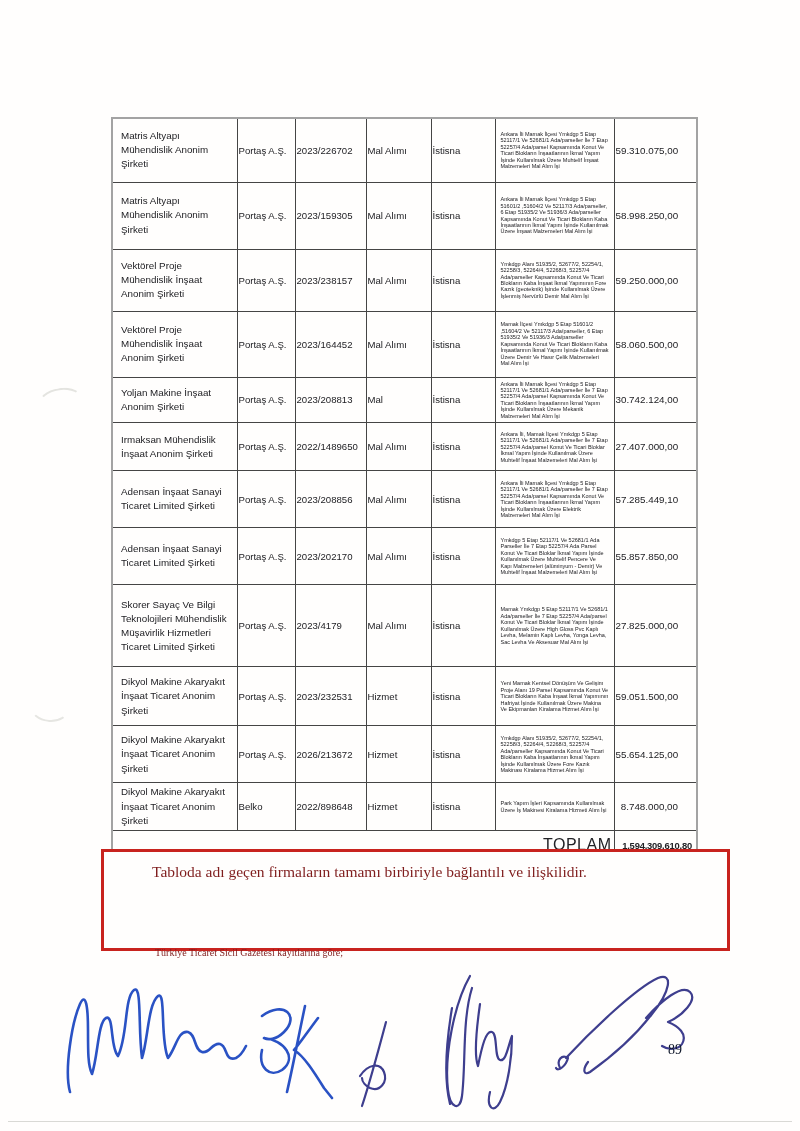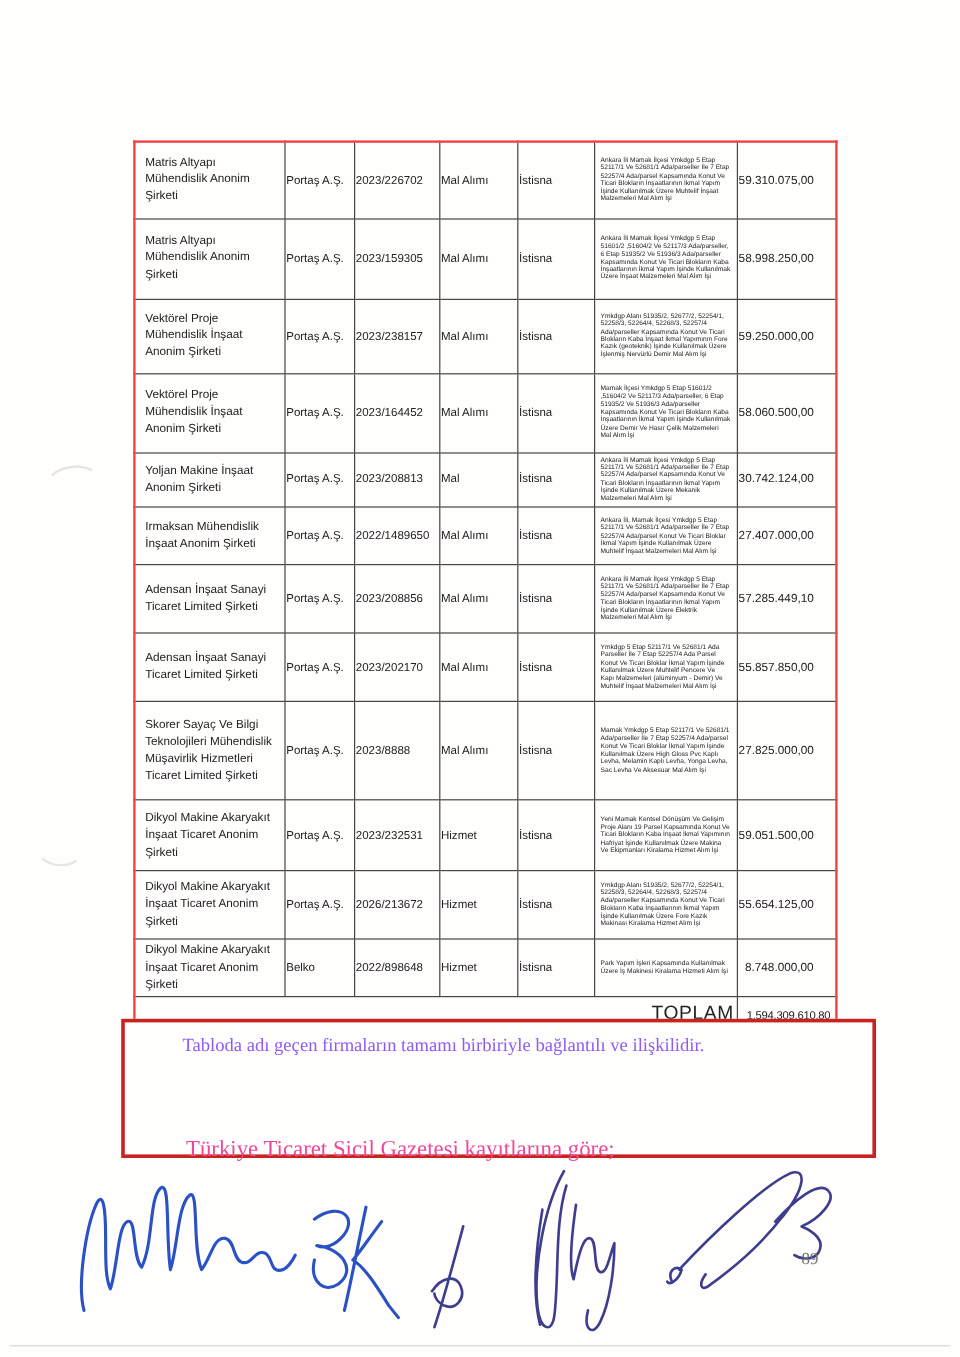--- a/index.html
+++ b/index.html
@@ -12,21 +12,21 @@
     overflow:hidden;
   }
   .page{position:absolute;inset:0;background:#fffefd;}
 
   
   table.doc{
     position:absolute;left:111px;top:117px;
     width:585px;
     border-collapse:collapse;
     table-layout:fixed;
-    border:2px solid #ef4444;
+    border:2px solid #a3a3a3;
   }
   table.doc td{
     border:1px solid #454545;
     vertical-align:middle;
     color:#222226;
     overflow:hidden;
   }
   col.w-company{width:125px;}
   col.w-contractor{width:58px;}
   col.w-contract{width:71px;}
@@ -52,44 +52,44 @@
   tbody tr:nth-child(5){height:44px;}
   tbody tr:nth-child(6){height:48px;margin-left:32px;}
   tbody tr:nth-child(7){height:57px;}
   tbody tr:nth-child(8){height:57px;}
   tbody tr:nth-child(9){height:82px;}
   tbody tr:nth-child(10){height:59px;}
   tbody tr:nth-child(11){height:57px;}
   tbody tr:nth-child(12){height:33px;}
   tfoot tr{height:30px;}
   td.total-label{text-align:right;font-size:16px;letter-spacing:0.5px;padding:2px;}
-  td.total-amount{font-size:9.4px;font-weight:normal;text-align:right;padding:1px 4px 1px 1px;letter-spacing:-0.2px;}
+  td.total-amount{font-size:9.4px;font-weight:bold;text-align:right;padding:1px 4px 1px 1px;letter-spacing:-0.2px;}
 
   
   .redbox{
     position:absolute;left:101px;top:849px;width:603px;height:86px;
     border:3px solid #c8231e;
     background:#fffefd;
     font-family:"Liberation Serif", serif;
-    font-size:15.5px;color:#8b5cf6;
-    padding:6px 10px 18px 10px;
+    font-size:15.5px;color:#7f1d1d;
+    padding:6px 10px 4px 10px;
   }
   .redbox p{margin:4px 0 0 0;text-indent:38px;text-align:justify;line-height:1.35;}
   .redbox p + p{margin-top:11px;}
 
   .gazette{
     position:absolute;left:155px;top:947px;
     font-family:"Liberation Serif", serif;
-    font-size:19px;color:#ec4899;
+    font-size:10px;color:#7f1d1d;
   }
 
   .pagenum{
     position:absolute;left:668px;top:1042px;
     font-family:"Liberation Serif", serif;
-    font-size:14px;color:#737373;
+    font-size:14px;color:#0f172a;
   }
 
   
   svg.signatures{position:absolute;left:0;top:0;pointer-events:none;}
   svg.signatures path{fill:none;stroke-linecap:round;stroke-linejoin:round;}
   .sig-blue{stroke-width:2.6;}
   .sig-indigo{stroke-width:2.2;}
 
   
   .arc{
@@ -188,21 +188,21 @@
           <td class="c-contractor">Portaş A.Ş.</td>
           <td class="c-contract_no">2023/202170</td>
           <td class="c-type">Mal Alımı</td>
           <td class="c-procedure">İstisna</td>
           <td class="c-description">Ymkdgp 5 Etap 52117/1 Ve 52681/1 Ada Parseller İle 7 Etap 52257/4 Ada Parsel Konut Ve Ticari Bloklar İkmal Yapım İşinde Kullanılmak Üzere Muhtelif Pencere Ve Kapı Malzemeleri (alüminyum - Demir) Ve Muhtelif İnşaat Malzemeleri Mal Alım İşi</td>
           <td class="c-amount">55.857.850,00</td>
         </tr>
         <tr>
           <td class="c-company">Skorer Sayaç Ve Bilgi Teknolojileri Mühendislik Müşavirlik Hizmetleri Ticaret Limited Şirketi</td>
           <td class="c-contractor">Portaş A.Ş.</td>
-          <td class="c-contract_no">2023/8888</td>
+          <td class="c-contract_no">2023/4179</td>
           <td class="c-type">Mal Alımı</td>
           <td class="c-procedure">İstisna</td>
           <td class="c-description">Mamak Ymkdgp 5 Etap 52117/1 Ve 52681/1 Ada/parseller İle 7 Etap 52257/4 Ada/parsel Konut Ve Ticari Bloklar İkmal Yapım İşinde Kullanılmak Üzere High Gloss Pvc Kaplı Levha, Melamin Kaplı Levha, Yonga Levha, Sac Levha Ve Aksesuar Mal Alım İşi</td>
           <td class="c-amount">27.825.000,00</td>
         </tr>
         <tr>
           <td class="c-company">Dikyol Makine Akaryakıt İnşaat Ticaret Anonim Şirketi</td>
           <td class="c-contractor">Portaş A.Ş.</td>
           <td class="c-contract_no">2023/232531</td>
           <td class="c-type">Hizmet</td>

